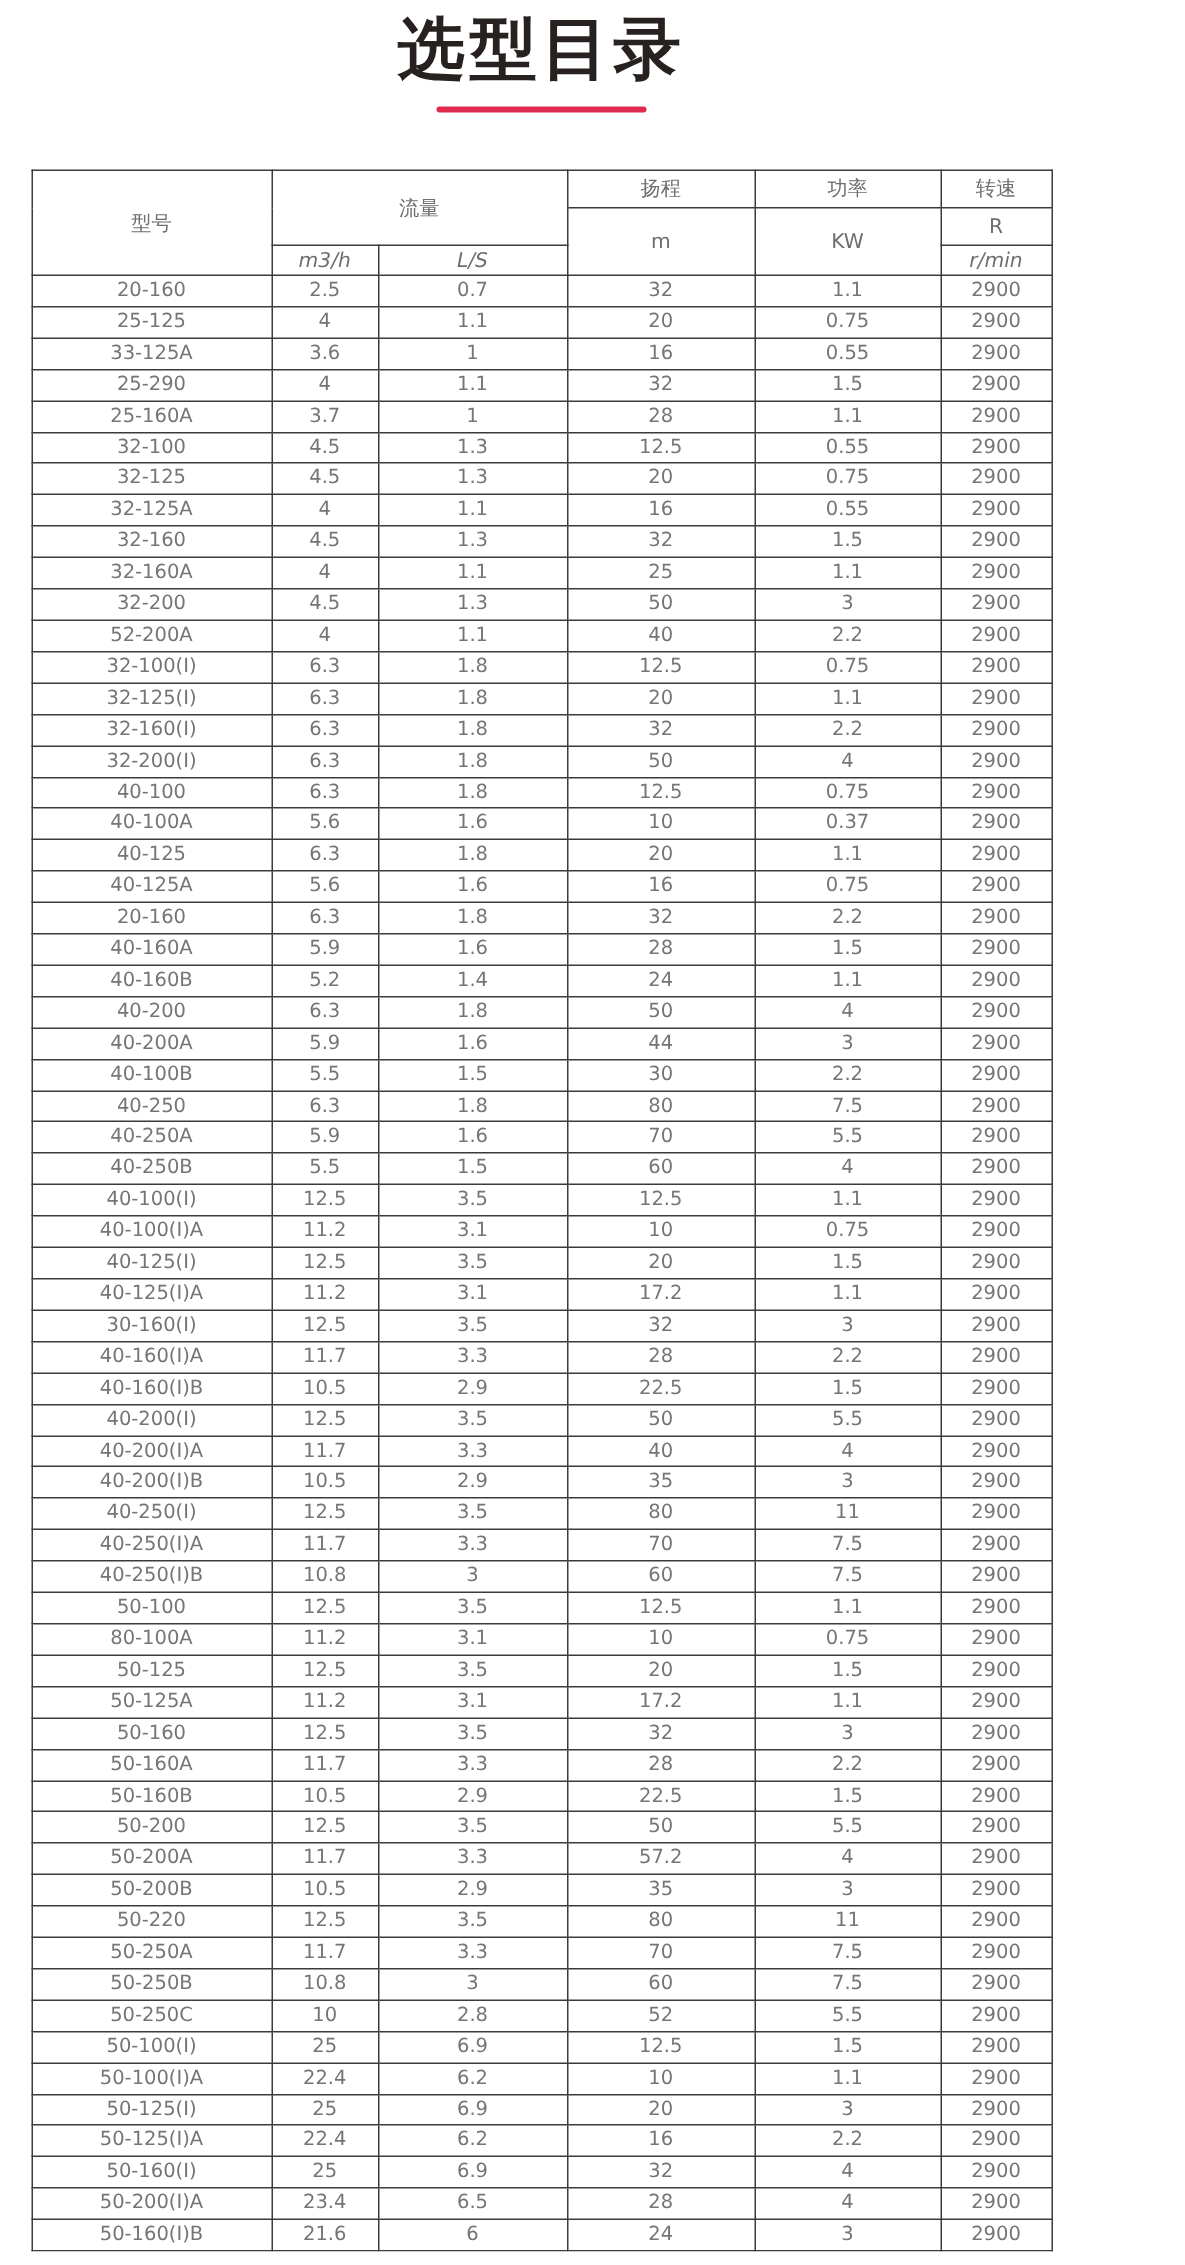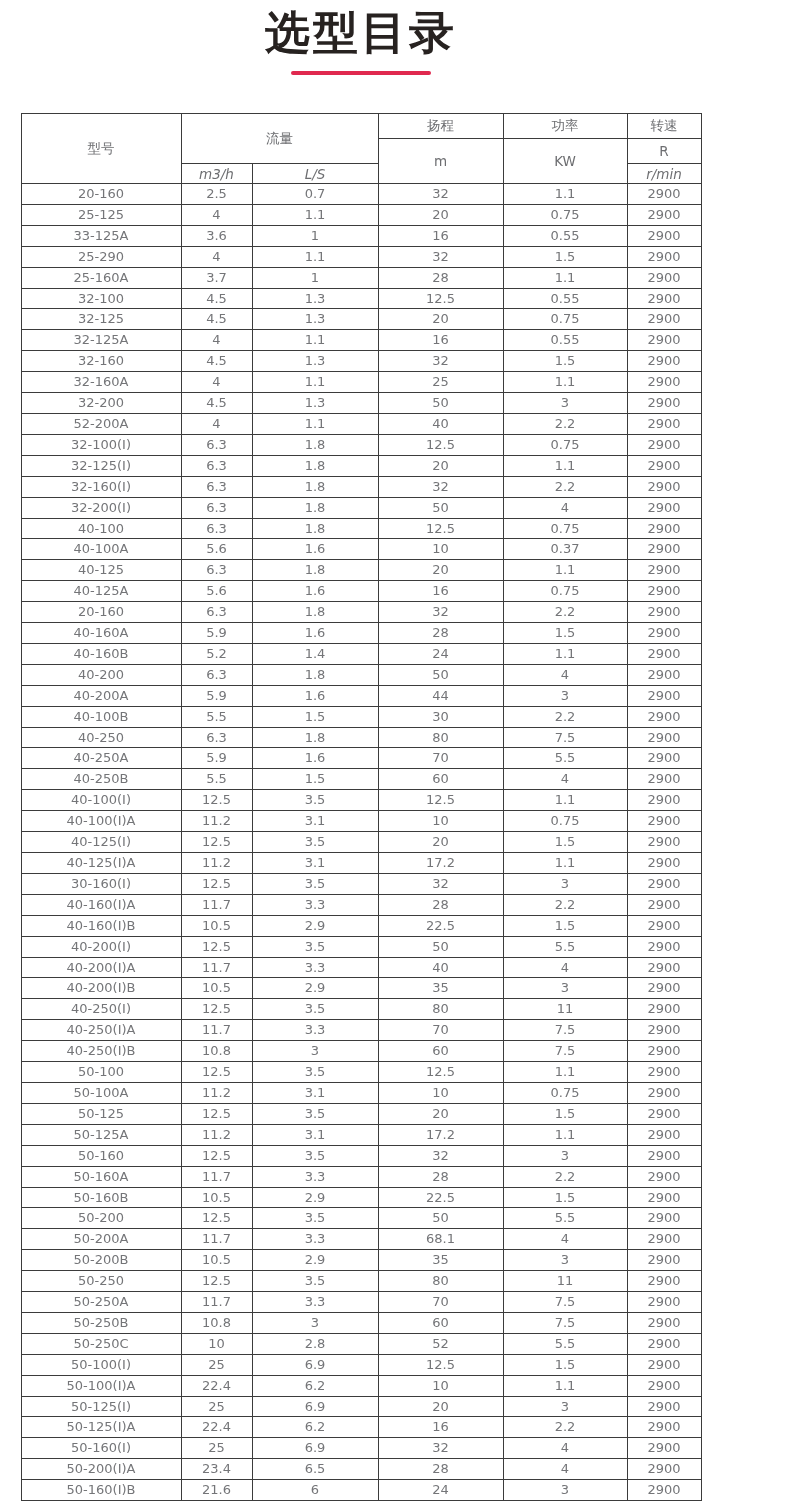--- a/index.html
+++ b/index.html
@@ -422,21 +422,21 @@
         </tr>
         <tr>
           <td>50-100</td>
           <td>12.5</td>
           <td>3.5</td>
           <td>12.5</td>
           <td>1.1</td>
           <td>2900</td>
         </tr>
         <tr>
-          <td>50-100A</td>
+          <td>80-100A</td>
           <td>11.2</td>
           <td>3.1</td>
           <td>10</td>
           <td>0.75</td>
           <td>2900</td>
         </tr>
         <tr>
           <td>50-125</td>
           <td>12.5</td>
           <td>3.5</td>
@@ -481,34 +481,34 @@
           <td>12.5</td>
           <td>3.5</td>
           <td>50</td>
           <td>5.5</td>
           <td>2900</td>
         </tr>
         <tr>
           <td>50-200A</td>
           <td>11.7</td>
           <td>3.3</td>
-          <td>68.1</td>
+          <td>57.2</td>
           <td>4</td>
           <td>2900</td>
         </tr>
         <tr>
           <td>50-200B</td>
           <td>10.5</td>
           <td>2.9</td>
           <td>35</td>
           <td>3</td>
           <td>2900</td>
         </tr>
         <tr>
-          <td>50-250</td>
+          <td>50-220</td>
           <td>12.5</td>
           <td>3.5</td>
           <td>80</td>
           <td>11</td>
           <td>2900</td>
         </tr>
         <tr>
           <td>50-250A</td>
           <td>11.7</td>
           <td>3.3</td>

